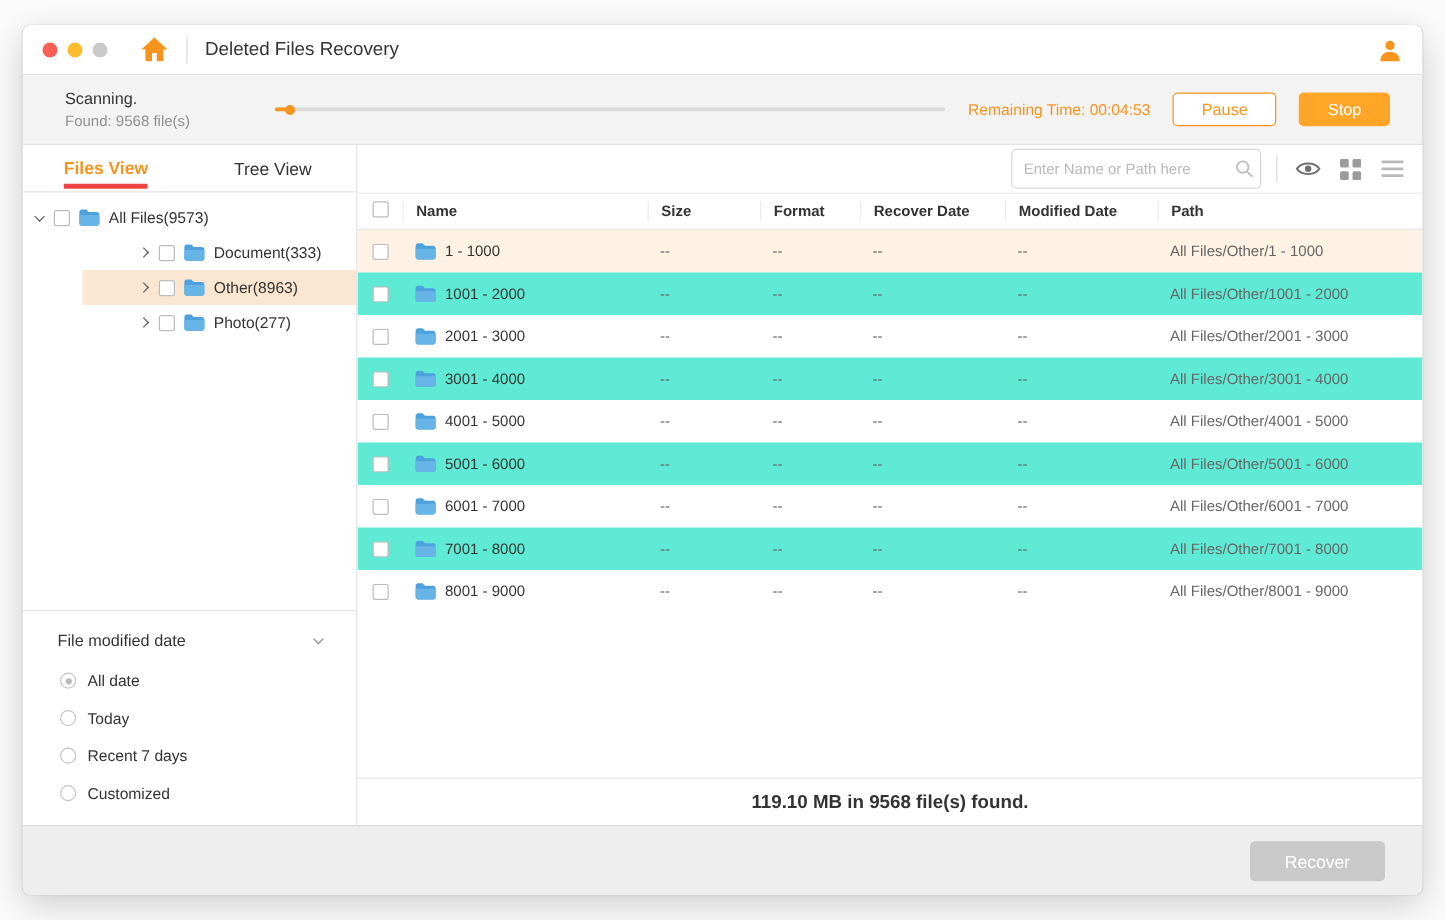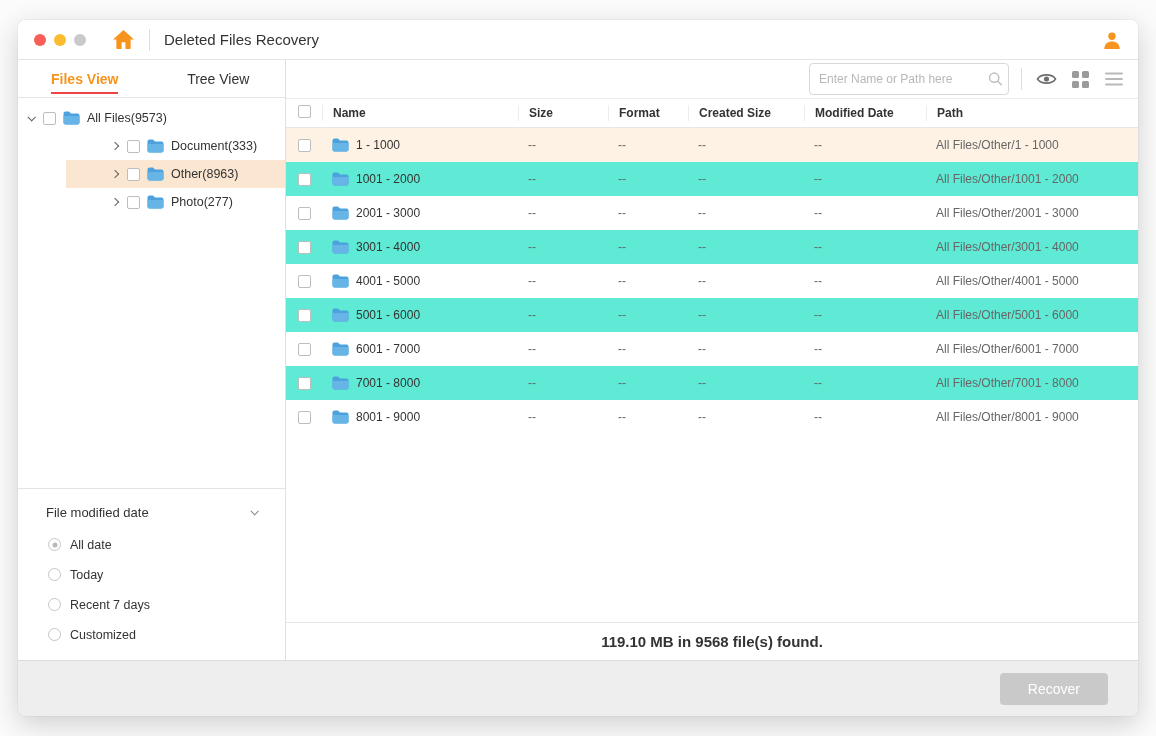--- a/index.html
+++ b/index.html
@@ -55,21 +55,21 @@
   .btn-stop  { background:#ffa629; border:1px solid #ffa629; color:#fff; }
 
   
   .content { flex:1; display:flex; min-height:0; background:#fff; }
 
   
   .sidebar { width:268px; flex:0 0 268px; border-right:1px solid #e0e0e0; display:flex; flex-direction:column; min-height:0; }
   .tabs { height:38px; flex:0 0 38px; display:flex; border-bottom:1px solid #e4e4e4; }
   .tab { flex:1; display:flex; align-items:center; justify-content:center; font-size:14px; color:#333; cursor:pointer; }
   .tab.active { color:#f7941d; font-weight:bold; }
-  .tab.active .tab-label { border-bottom:2px solid #ef4444; padding-bottom:5px; margin-bottom:-7px; }
+  .tab.active .tab-label { border-bottom:4px solid #ef4444; padding-bottom:5px; margin-bottom:-7px; }
   .tree { padding-top:6px; overflow:hidden; }
   .tree-item { height:28px; display:flex; align-items:center; font-size:12.5px; color:#333; padding-left:10px; cursor:pointer; }
   .tree-item.lvl1 { padding-left:46px;margin-left:48px; }
   .tree-item.selected { background:#fbe7d1; }
   .chev { width:6px; height:6px; border-right:1.5px solid #606060; border-bottom:1.5px solid #606060; display:inline-block; flex:0 0 auto; }
   .chev.right { transform:rotate(-45deg); }
   .chev.down  { transform:rotate(45deg) translateY(-1px); }
   .chev.gray { border-color:#8a8a8a; }
   .tree-item .chev { margin-right:9px; }
   .cb { width:13px; height:13px; border:1px solid #bdbdbd; border-radius:2px; background:#fff; display:inline-block; flex:0 0 auto; }
@@ -135,20 +135,32 @@
     <div class="vdiv"></div>
     <div class="win-title">Deleted Files Recovery</div>
     <div class="account-btn">
       <svg width="20" height="20" viewBox="0 0 20 20">
           <circle cx="10" cy="6.3" r="3.7" fill="#f7941d"></circle>
           <path d="M2.3 19 C2.3 13.6 6 11.4 10 11.4 C14 11.4 17.7 13.6 17.7 19 Z" fill="#f7941d"></path>
         </svg>
     </div>
   </div>
 
+  <div class="scanbar">
+    <div class="scan-text">
+      <div class="scan-status">Scanning.</div>
+      <div class="scan-found">Found: 9568 file(s)</div>
+    </div>
+    <div class="progress">
+      <div class="progress-fill" style="width: 2%;"></div>
+    </div>
+    <div class="remaining">Remaining Time: 00:04:53</div>
+    <button class="btn btn-pause">Pause</button>
+    <button class="btn btn-stop">Stop</button>
+  </div>
 
   <div class="content">
 
     <div class="sidebar">
       <div class="tabs">
         <div class="tab active">
           <span class="tab-label">Files View</span>
         </div>
         <div class="tab">
           <span class="tab-label">Tree View</span>
@@ -268,21 +280,21 @@
         </div>
       </div>
 
       <div class="thead grid-cols">
         <div class="hcell first">
             <span class="cb"></span>
           </div>
         <div class="hcell">Name</div>
         <div class="hcell">Size</div>
         <div class="hcell">Format</div>
-        <div class="hcell">Created Size</div>
+        <div class="hcell">Recover Date</div>
         <div class="hcell">Modified Date</div>
         <div class="hcell">Path</div>
       </div>
 
       <div class="rows" id="rows">
           <div class="trow grid-cols hl">
     <div class="cell check">
               <span class="cb"></span>
             </div>
     <div class="cell name">

